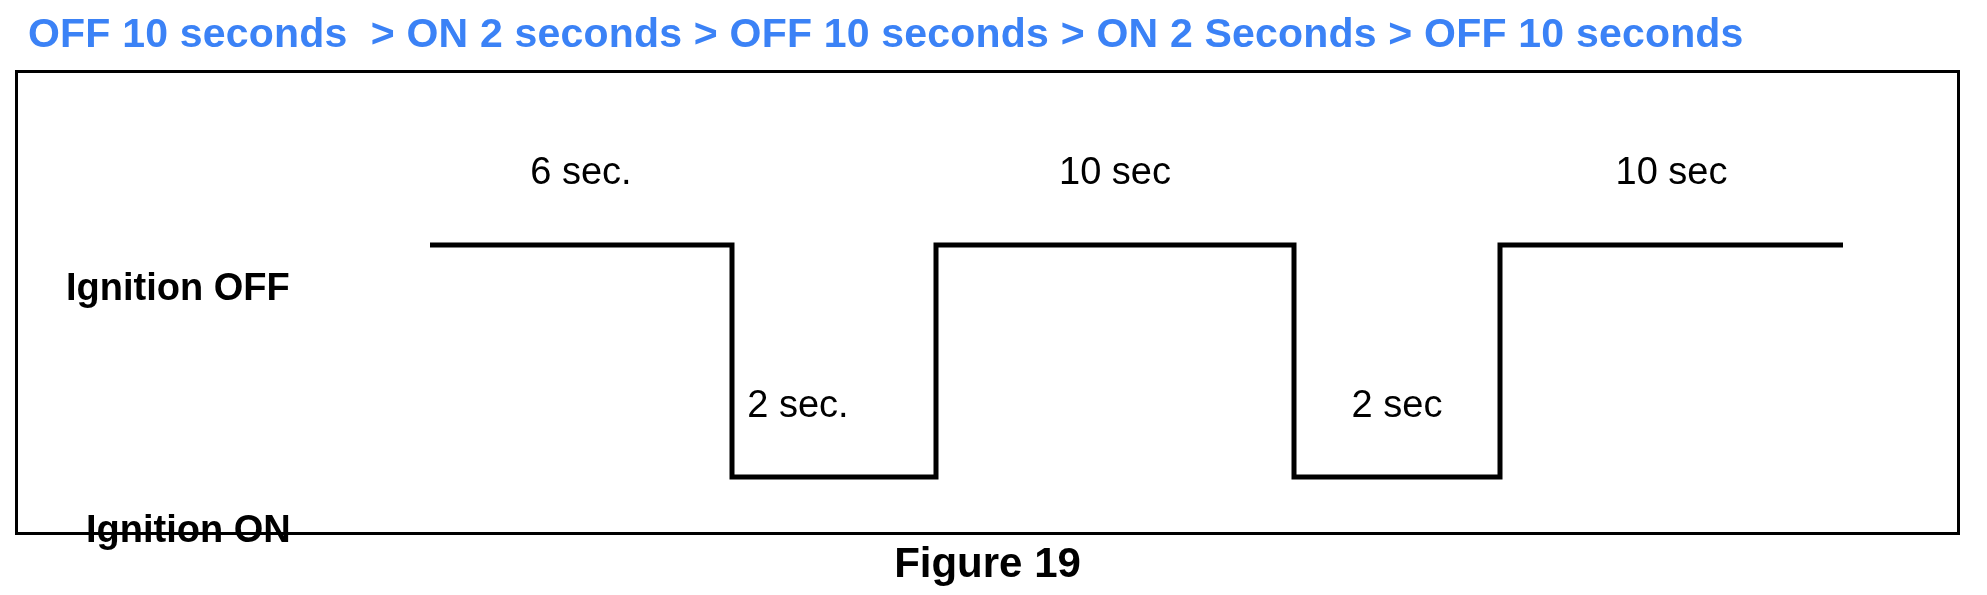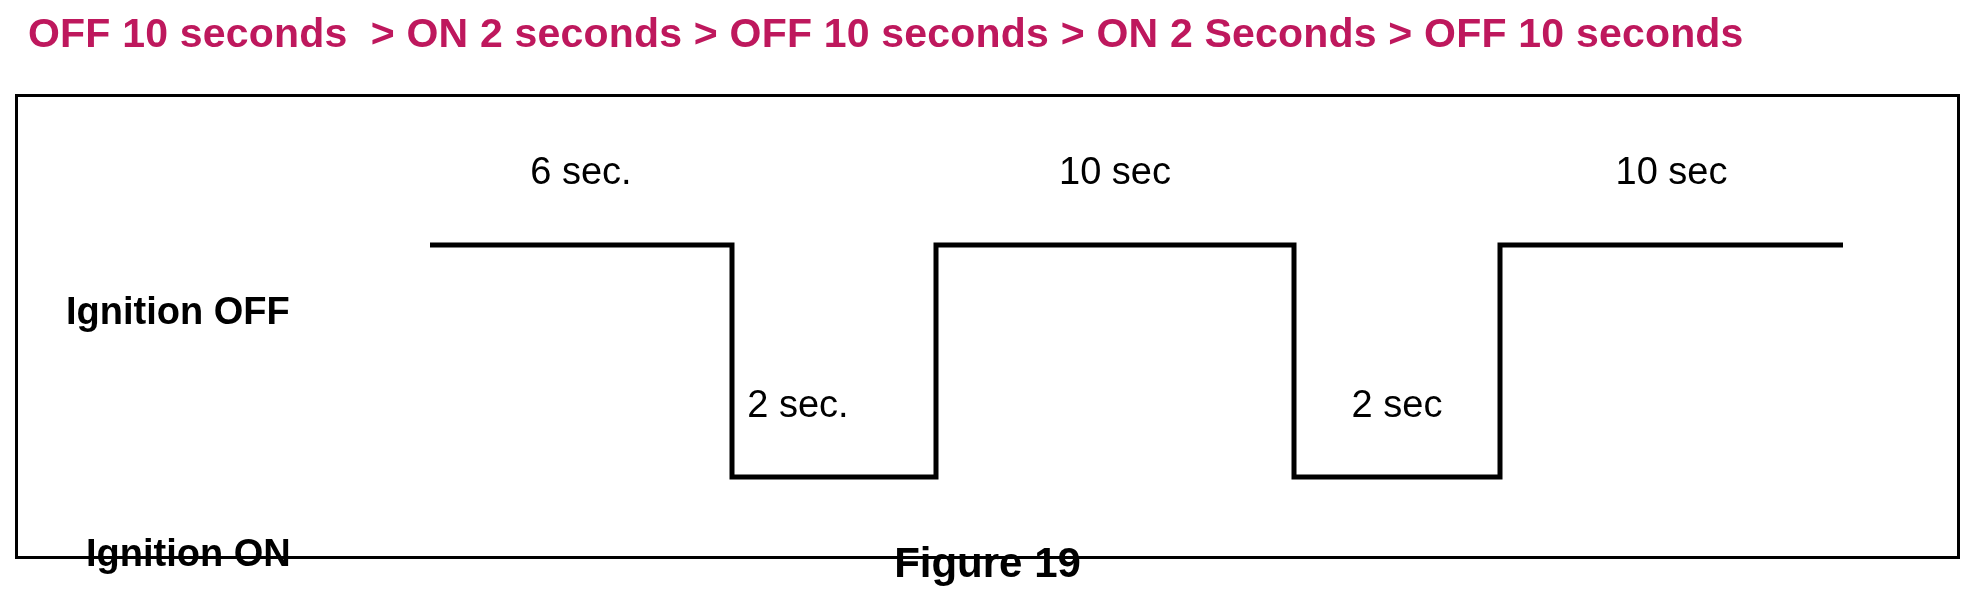--- a/index.html
+++ b/index.html
@@ -25,34 +25,33 @@
     position: absolute;
     left: 28px;
     top: 8px;
     width: 1940px;
     height: 50px;
     line-height: 50px;
     font-size: 41px;
     font-weight: bold;
     letter-spacing: 0.2px;
     white-space: pre;
-    color: #be185d;
+    color: #3b82f6;
   }
 
   
   #figure-box {
     position: absolute;
     left: 15px;
     top: 70px;
     width: 1945px;
     height: 465px;
     box-sizing: border-box;
     border: 3px solid #000000;
     background: #ffffff;
-    margin-top: 24px;
   }
 
   
   .row-label {
     position: absolute;
     font-size: 38px;
     font-weight: bold;
     white-space: nowrap;
     color: #000000;
   }

